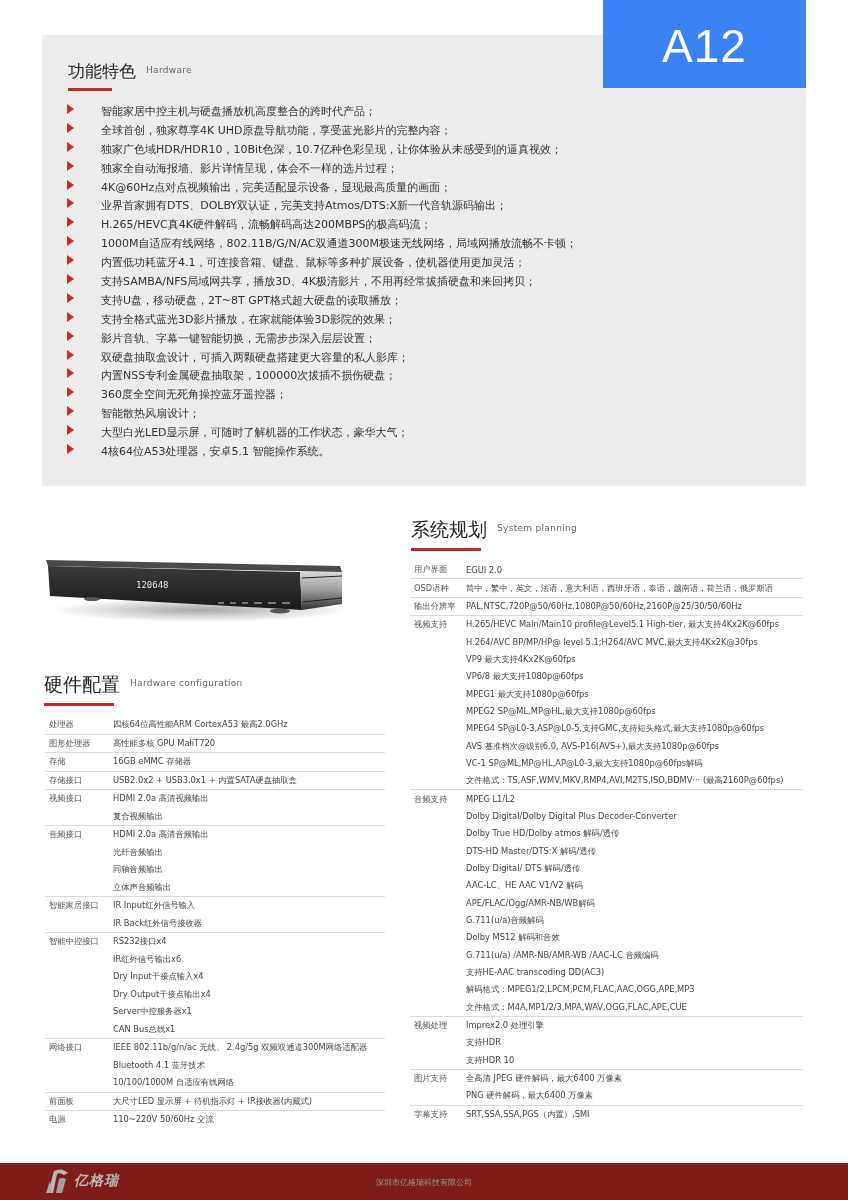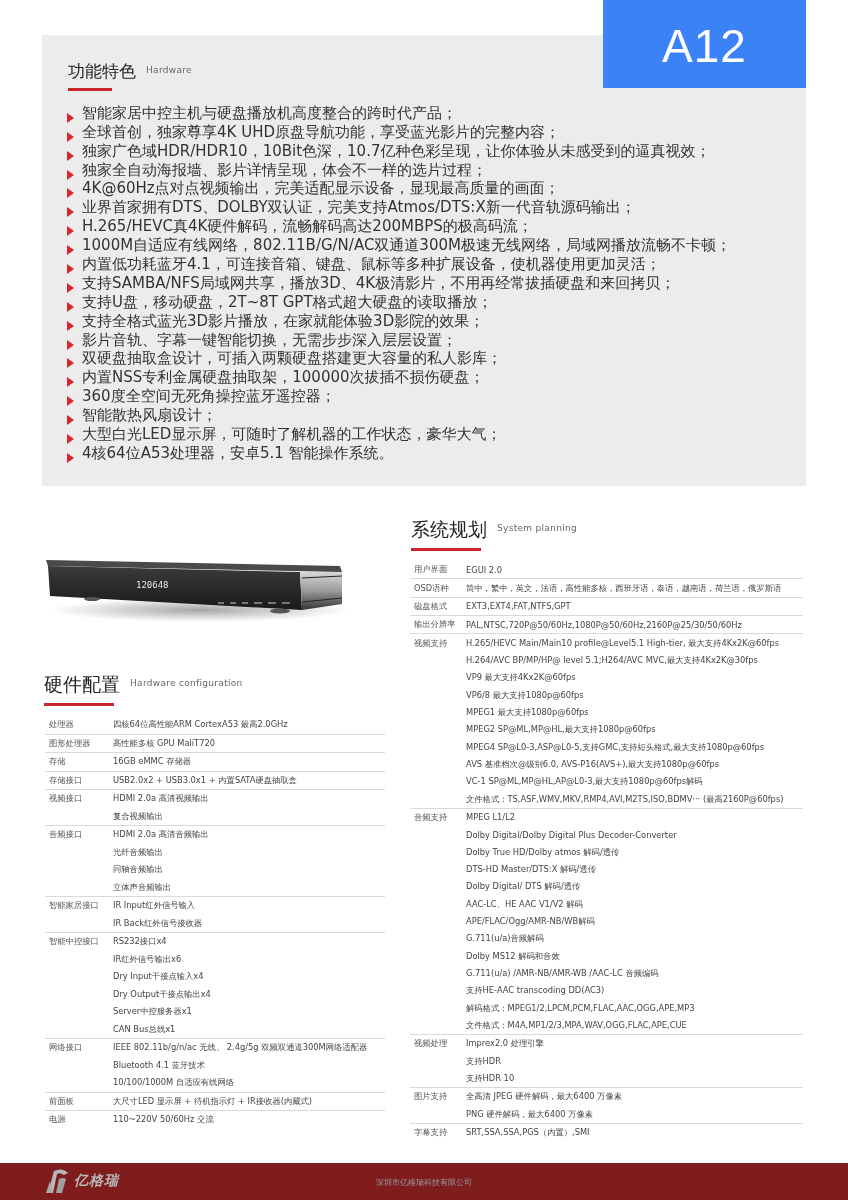--- a/index.html
+++ b/index.html
@@ -20,22 +20,22 @@
   }
   .section-heading { position: absolute; display: flex; align-items: center; }
   .section-heading .zh { font-size: 17px; color: #222; line-height: 1; }
   .section-heading .en { font-size: 9px; color: #666; margin-left: 10px; line-height: 1; padding-bottom: 2px; letter-spacing: 0.3px; }
   .section-heading .underline { position: absolute; left: 0; bottom: -11px; width: 44px; height: 3px; background: #c8262c; }
 
   .big-heading .zh { font-size: 19px; }
 
   .feature-list { position: absolute; left: 67px; top: 104px; list-style: none; }
   .feature-list li {
-    display: flex; align-items: flex-end; height: 18.9px;
-    font-size: 15px; color: #333; white-space: nowrap;
+    display: flex; align-items: flex-start; height: 18.9px;
+    font-size: 11px; color: #333; white-space: nowrap; gap: 19px;
   }
   .feature-list .bullet {
     width: 0; height: 0; margin-right: 8px;
     border-top: 5px solid transparent; border-bottom: 5px solid transparent;
     border-left: 7px solid #d7262e;
   }
 
   .product-image { position: absolute; left: 40px; top: 548px; width: 320px; height: 80px; }
 
   .spec-table { position: absolute; font-size: 8.3px; color: #444; }
@@ -327,27 +327,21 @@
 <div class="spec-table sys-table" id="sys-table">
     <div class="spec-group">
       <div class="spec-row">
         <span class="spec-label">用户界面</span>
         <span class="spec-value">EGUI 2.0</span>
       </div>
     </div>
     <div class="spec-group">
       <div class="spec-row">
         <span class="spec-label">OSD语种</span>
-        <span class="spec-value">简中，繁中，英文，法语，高性能多核，西班牙语，泰语，越南语，荷兰语，俄罗斯语</span>
-      </div>
-    </div>
-    <div class="spec-group">
-      <div class="spec-row">
-        <span class="spec-label">磁盘格式</span>
-        <span class="spec-value">EXT3,EXT4,FAT,NTFS,GPT</span>
+        <span class="spec-value">简中，繁中，英文，法语，意大利语，西班牙语，泰语，越南语，荷兰语，俄罗斯语</span>
       </div>
     </div>
     <div class="spec-group">
       <div class="spec-row">
         <span class="spec-label">输出分辨率</span>
         <span class="spec-value">PAL,NTSC,720P@50/60Hz,1080P@50/60Hz,2160P@25/30/50/60Hz</span>
       </div>
     </div>
     <div class="spec-group">
       <div class="spec-row">

